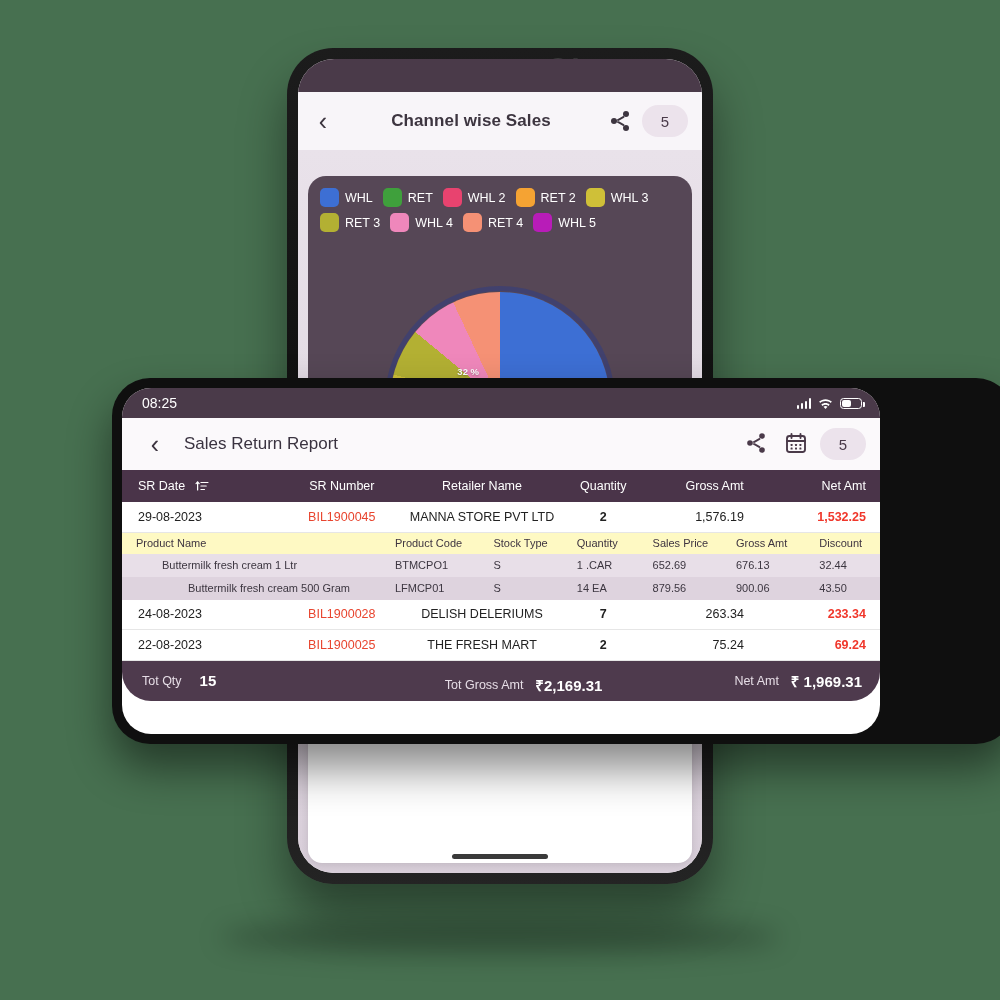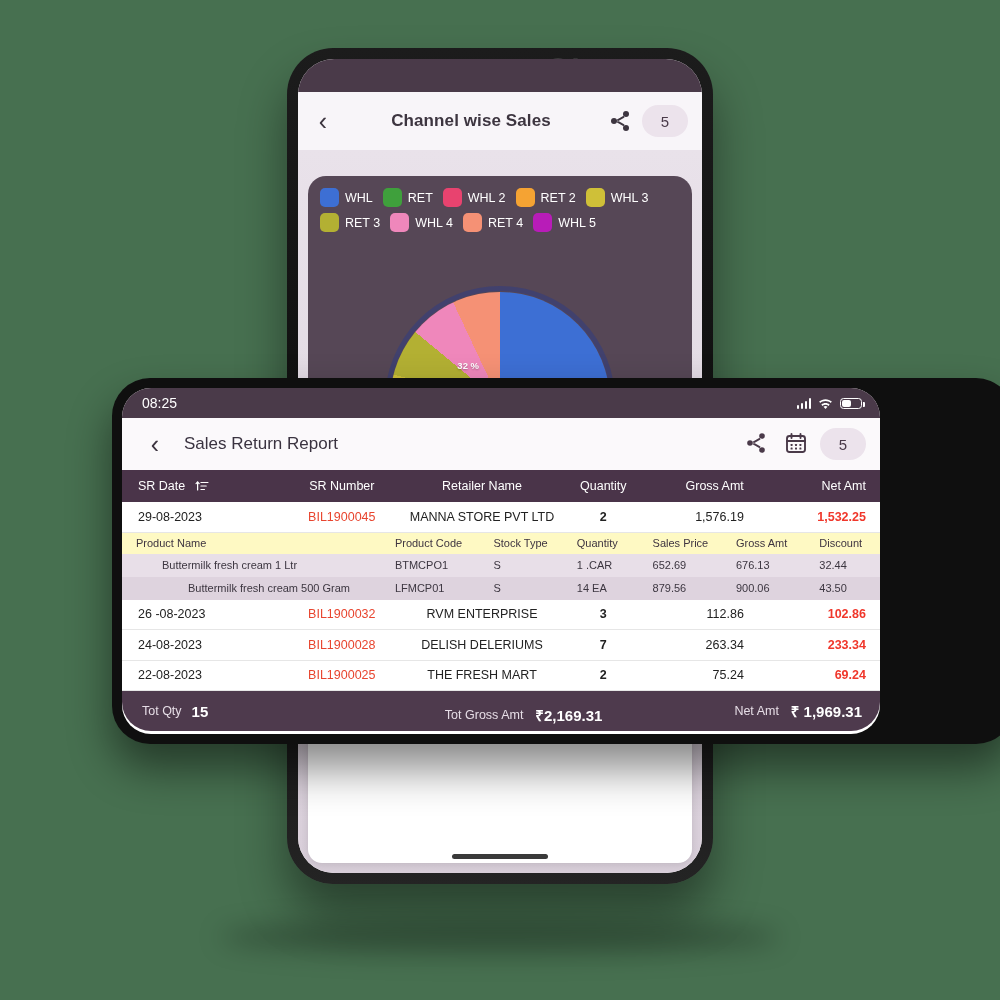--- a/index.html
+++ b/index.html
@@ -218,21 +218,21 @@
   .sub-row .s1 { padding-left: 40px; }
   .sub-row.alt .s1 { padding-left: 66px; }
 
   .f-footer {
     display: flex; align-items: center;
     height: 40px; background: #4e3a4d; color: #fff;
     font-size: 13px;
     border-bottom-left-radius: 29px; border-bottom-right-radius: 29px;
     padding: 0 18px 0 20px;
   }
-  .ff-left { flex: 0 0 34%; display: flex; align-items: center; gap: 10px; }
+  .ff-left { flex: 0 0 34%; display: flex; align-items: center; gap: 18px; }
   .ff-mid  { flex: 0 0 38%; display: flex; align-items: center; justify-content: center; gap: 12px; margin-top: 8px; }
   .ff-right{ flex: 1; display: flex; align-items: center; justify-content: flex-end; gap: 12px; }
   .ff-lbl { font-size: 12.5px; color: #e6dde6; }
   .ff-val { font-size: 15px; font-weight: bold; color: #fff; }
 
   .ground-shadow {
     position: absolute; left: 50%; transform: translateX(-50%);
     bottom: 46px; width: 560px; height: 34px;
     background: rgba(0,0,0,0.28);
     border-radius: 50%;
@@ -301,21 +301,21 @@
               <span class="legend-label">RET 4</span>
             </div>
             <div class="legend-item">
               <span class="legend-swatch" style="background: rgb(184, 28, 184);"></span>
               <span class="legend-label">WHL 5</span>
             </div>
           </div>
         <div class="pie-wrap">
           <div class="pie-ring"></div>
           <div class="pie" id="pie-graphic" style="background: conic-gradient(rgb(61, 111, 212) 0deg, rgb(61, 111, 212) 115.2deg, rgb(232, 67, 111) 115.2deg, rgb(232, 67, 111) 183.6deg, rgb(245, 163, 51) 183.6deg, rgb(245, 163, 51) 219.6deg, rgb(184, 28, 184) 219.6deg, rgb(184, 28, 184) 230.4deg, rgb(63, 160, 60) 230.4deg, rgb(63, 160, 60) 259.2deg, rgb(207, 192, 56) 259.2deg, rgb(207, 192, 56) 284.4deg, rgb(179, 176, 51) 284.4deg, rgb(179, 176, 51) 309.6deg, rgb(239, 135, 187) 309.6deg, rgb(239, 135, 187) 334.8deg, rgb(245, 145, 117) 334.8deg, rgb(245, 145, 117) 360deg);"></div>
-          <div class="slice-lbl" id="lbl-0" style="left: 149.348px; top: 92px;">32 %</div>
+          <div class="slice-lbl" id="lbl-0" style="left: 149.348px; top: 98px;">32 %</div>
           <div class="slice-lbl" id="lbl-1" style="left: 128.561px; top: 181.366px;">19 %</div>
           <div class="slice-lbl" id="lbl-2" style="left: 74.1763px; top: 185.646px;">10 %</div>
         </div>
       </div>
 
       <div class="list-panel" id="list-panel">
           <div class="lp-row">
             <span class="lp-accent" style="background: rgb(207, 192, 56);"></span>
             <span class="lp-name">Wholesale 3</span>
             <span class="lp-qty">7</span>
@@ -443,28 +443,20 @@
           <div class="sub-row alt">
             <span class="s1">Buttermilk fresh cream 500 Gram</span>
             <span class="s2">LFMCP01</span>
             <span class="s3">S</span>
             <span class="s4">14  EA</span>
             <span class="s5">879.56</span>
             <span class="s6">900.06</span>
             <span class="s7">43.50</span>
           </div>
           <div class="tr-row">
-            <span class="c1">26 -08-2023</span>
-            <span class="c2 srnum">BIL1900032</span>
-            <span class="c3">RVM ENTERPRISE</span>
-            <span class="c4 qtybold">3</span>
-            <span class="c5">112.86</span>
-            <span class="c6 netamt">102.86</span>
-          </div>
-          <div class="tr-row">
             <span class="c1">24-08-2023</span>
             <span class="c2 srnum">BIL1900028</span>
             <span class="c3">DELISH DELERIUMS</span>
             <span class="c4 qtybold">7</span>
             <span class="c5">263.34</span>
             <span class="c6 netamt">233.34</span>
           </div>
           <div class="tr-row">
             <span class="c1">22-08-2023</span>
             <span class="c2 srnum">BIL1900025</span>

